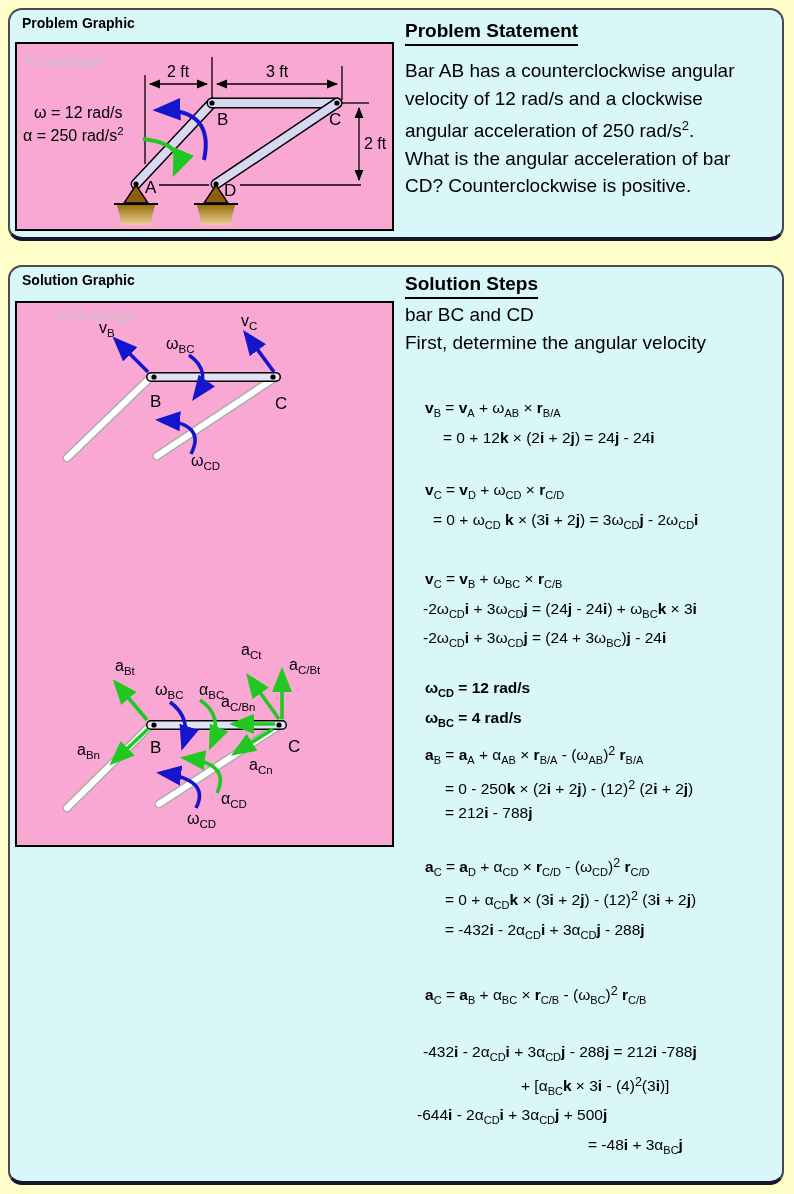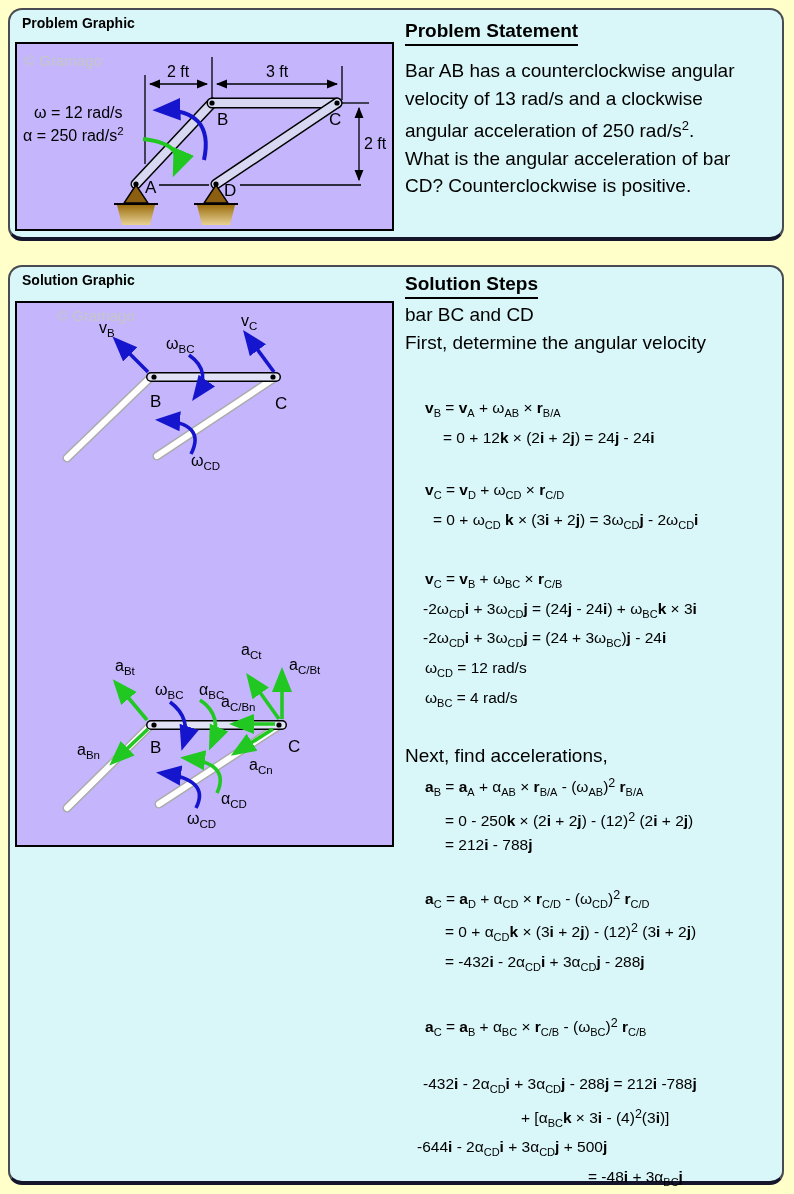--- a/index.html
+++ b/index.html
@@ -8,42 +8,42 @@
     background:#FFFFC9;color:#000;
     font-family:"Liberation Sans",sans-serif;
   }
   .panel{
     position:absolute;left:8px;width:772px;background:#D9F6F8;
     border:2px solid #4a4a52;border-bottom:4px solid #15152c;border-radius:14px;
   }
   .panel-top{top:8px;height:227px;}
   .panel-bottom{top:265px;height:914px;}
   .panel-title{position:absolute;left:12px;top:5px;font-size:14px;font-weight:bold;margin:0;}
-  .white-box{position:absolute;background:#c4b5fd;border:2px solid #000;text-align:right;}
+  .white-box{position:absolute;background:#f9a8d4;border:2px solid #000;text-align:right;}
   .problem-box{left:5px;top:32px;width:375px;height:185px;}
   .solution-box{left:5px;top:34px;width:375px;height:542px;}
   .col{position:absolute;}
   .statement-col{left:395px;top:10px;width:382px;}
   .steps-col{left:395px;top:6px;width:386px;}
   .underline-title{
     font-size:19px;font-weight:bold;margin:0;display:inline-block;
     border-bottom:2.5px solid #000;padding-bottom:2px;
   }
   .body-lines{margin-top:11px;}
   .body-line{font-size:19px;line-height:27.5px;}
   .body-line sup{font-size:13px;}
   .h-inline{font-size:19px;margin:0;font-weight:normal;}
   .eq-line{font-size:15.5px;line-height:24.5px;white-space:nowrap;}
   .eq-line sub{font-size:11px;}
   .eq-line sup{font-size:12.5px;vertical-align:5px;}
   .b-intro{margin-top:2px;}
   .b-eq1{margin-top:8px;}
   .b-eq2{margin-top:28px;}
   .b-eq3{margin-top:30px;}
-  .b-eq4{}
+  .b-eq4{margin-top:20px;font-weight:bold;}
   .b-next{margin-top:30px;}
   .b-eq5{margin-top:4px;}
   .b-eq6{margin-top:25px;}
   .b-eq7{margin-top:31px;}
   .b-taking{margin-top:36px;}
   svg{display:block;}
   svg text{font-family:"Liberation Sans",sans-serif;fill:#000;}
   .dlabel{font-size:16px;}
   .jlabel{font-size:17px;}
   .wm{font-size:15px;fill:#C6C6C6;}
@@ -131,21 +131,21 @@
         <text class="jlabel" x="200" y="81">B</text>
         <text class="jlabel" x="312" y="81">C</text>
         <text class="jlabel" x="207" y="152">D</text>
       </svg>
     </div>
 
     <div class="col statement-col">
       <h2 class="underline-title">Problem Statement</h2>
       <div class="body-lines">
           <div class="body-line">Bar AB has a counterclockwise angular</div>
-          <div class="body-line">velocity of 13 rad/s and a clockwise</div>
+          <div class="body-line">velocity of 12 rad/s and a clockwise</div>
           <div class="body-line">angular acceleration of 250 rad/s<sup>2</sup>.</div>
           <div class="body-line">What is the angular acceleration of bar</div>
           <div class="body-line">CD? Counterclockwise is positive.</div>
         </div>
     </div>
   </section>
 
   <section class="panel panel-bottom">
     <h2 class="panel-title">Solution Graphic</h2>
 
@@ -248,21 +248,20 @@
       <div class="b-eq3">
           <div class="eq-line" style="padding-left: 20px;"><b>v</b><sub>C</sub> = <b>v</b><sub>B</sub> + ω<sub>BC</sub> × <b>r</b><sub>C/B</sub></div>
           <div class="eq-line" style="padding-left: 18px;">-2ω<sub>CD</sub><b>i</b> + 3ω<sub>CD</sub><b>j</b> = (24<b>j</b> - 24<b>i</b>) + ω<sub>BC</sub><b>k</b> × 3<b>i</b></div>
           <div class="eq-line" style="padding-left: 18px;">-2ω<sub>CD</sub><b>i</b> + 3ω<sub>CD</sub><b>j</b> = (24 + 3ω<sub>BC</sub>)<b>j</b> - 24<b>i</b></div>
         </div>
       <div class="b-eq4">
           <div class="eq-line" style="padding-left: 20px;">ω<sub>CD</sub> = 12 rad/s</div>
           <div class="eq-line" style="padding-left: 20px;">ω<sub>BC</sub> = 4 rad/s</div>
         </div>
 
-      <h3 class="h-inline b-next">Next, find accelerations,</h3>
       <div class="b-eq5">
           <div class="eq-line" style="padding-left: 20px;"><b>a</b><sub>B</sub> = <b>a</b><sub>A</sub> + α<sub>AB</sub> × <b>r</b><sub>B/A</sub> - (ω<sub>AB</sub>)<sup>2</sup> <b>r</b><sub>B/A</sub></div>
           <div class="eq-line" style="padding-left: 40px;">= 0 - 250<b>k</b> × (2<b>i</b> + 2<b>j</b>) - (12)<sup>2</sup> (2<b>i</b> + 2<b>j</b>)</div>
           <div class="eq-line" style="padding-left: 40px;">= 212<b>i</b> - 788<b>j</b></div>
         </div>
       <div class="b-eq6">
           <div class="eq-line" style="padding-left: 20px;"><b>a</b><sub>C</sub> = <b>a</b><sub>D</sub> + α<sub>CD</sub> × <b>r</b><sub>C/D</sub> - (ω<sub>CD</sub>)<sup>2</sup> <b>r</b><sub>C/D</sub></div>
           <div class="eq-line" style="padding-left: 40px;">= 0 + α<sub>CD</sub><b>k</b> × (3<b>i</b> + 2<b>j</b>) - (12)<sup>2</sup> (3<b>i</b> + 2<b>j</b>)</div>
           <div class="eq-line" style="padding-left: 40px;">= -432<b>i</b> - 2α<sub>CD</sub><b>i</b> + 3α<sub>CD</sub><b>j</b> - 288<b>j</b></div>
         </div>

